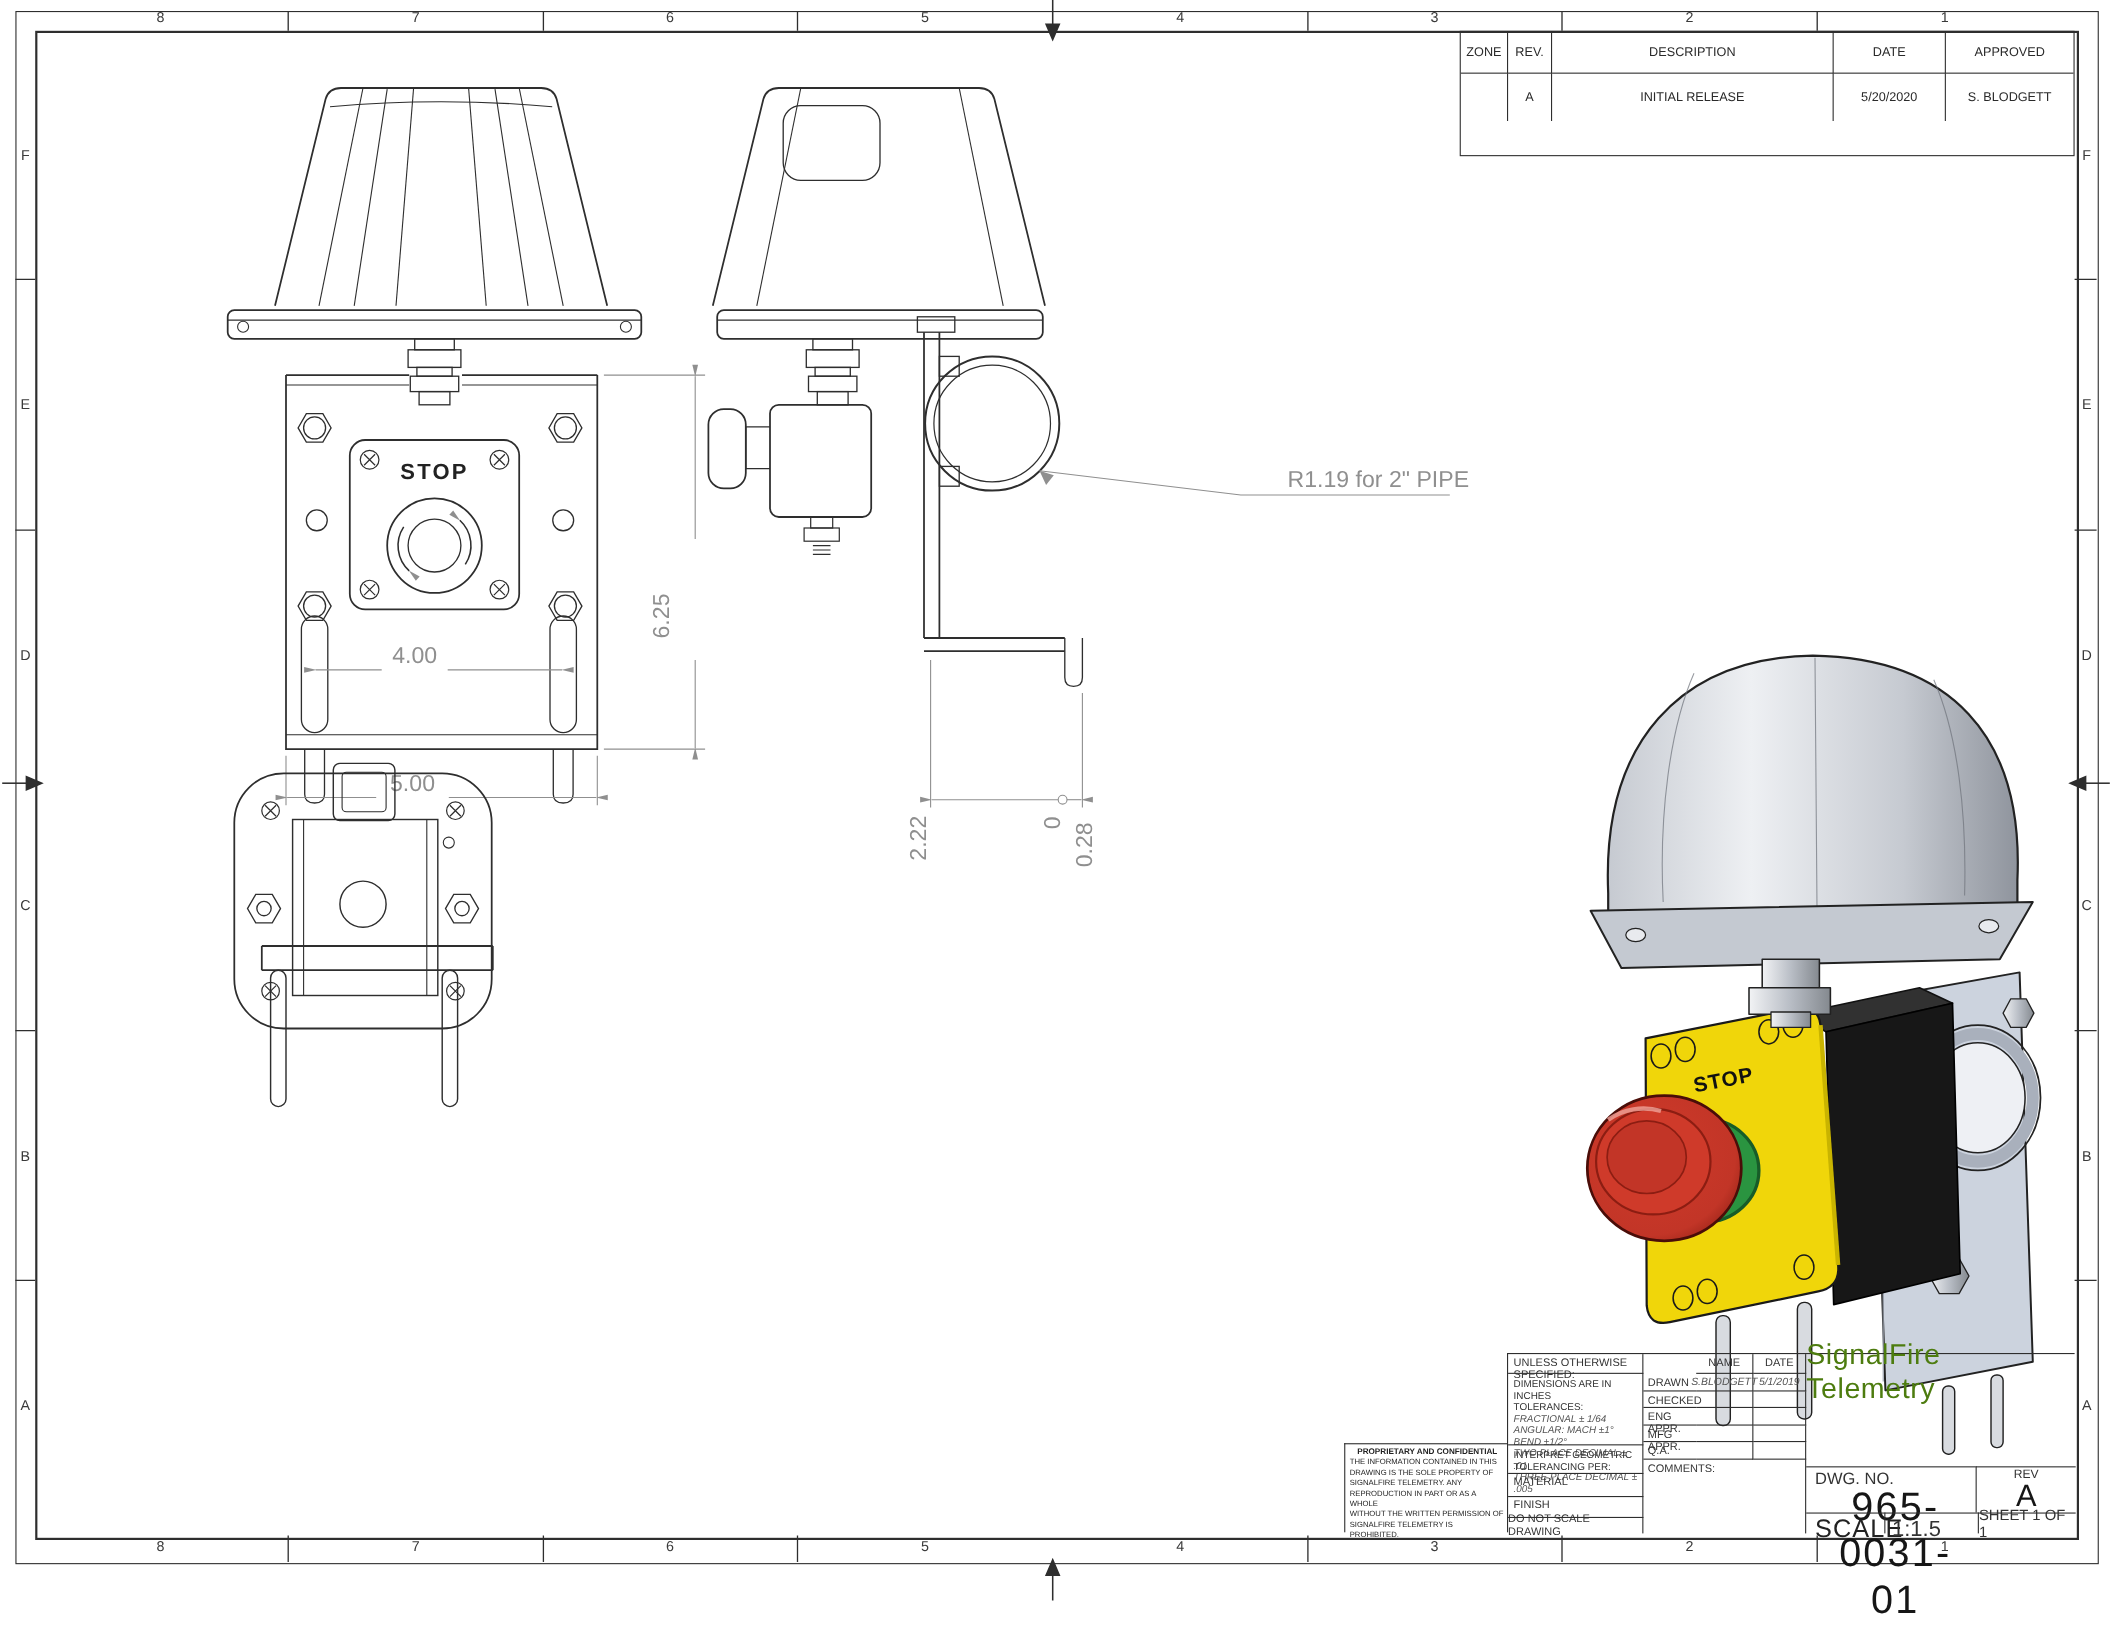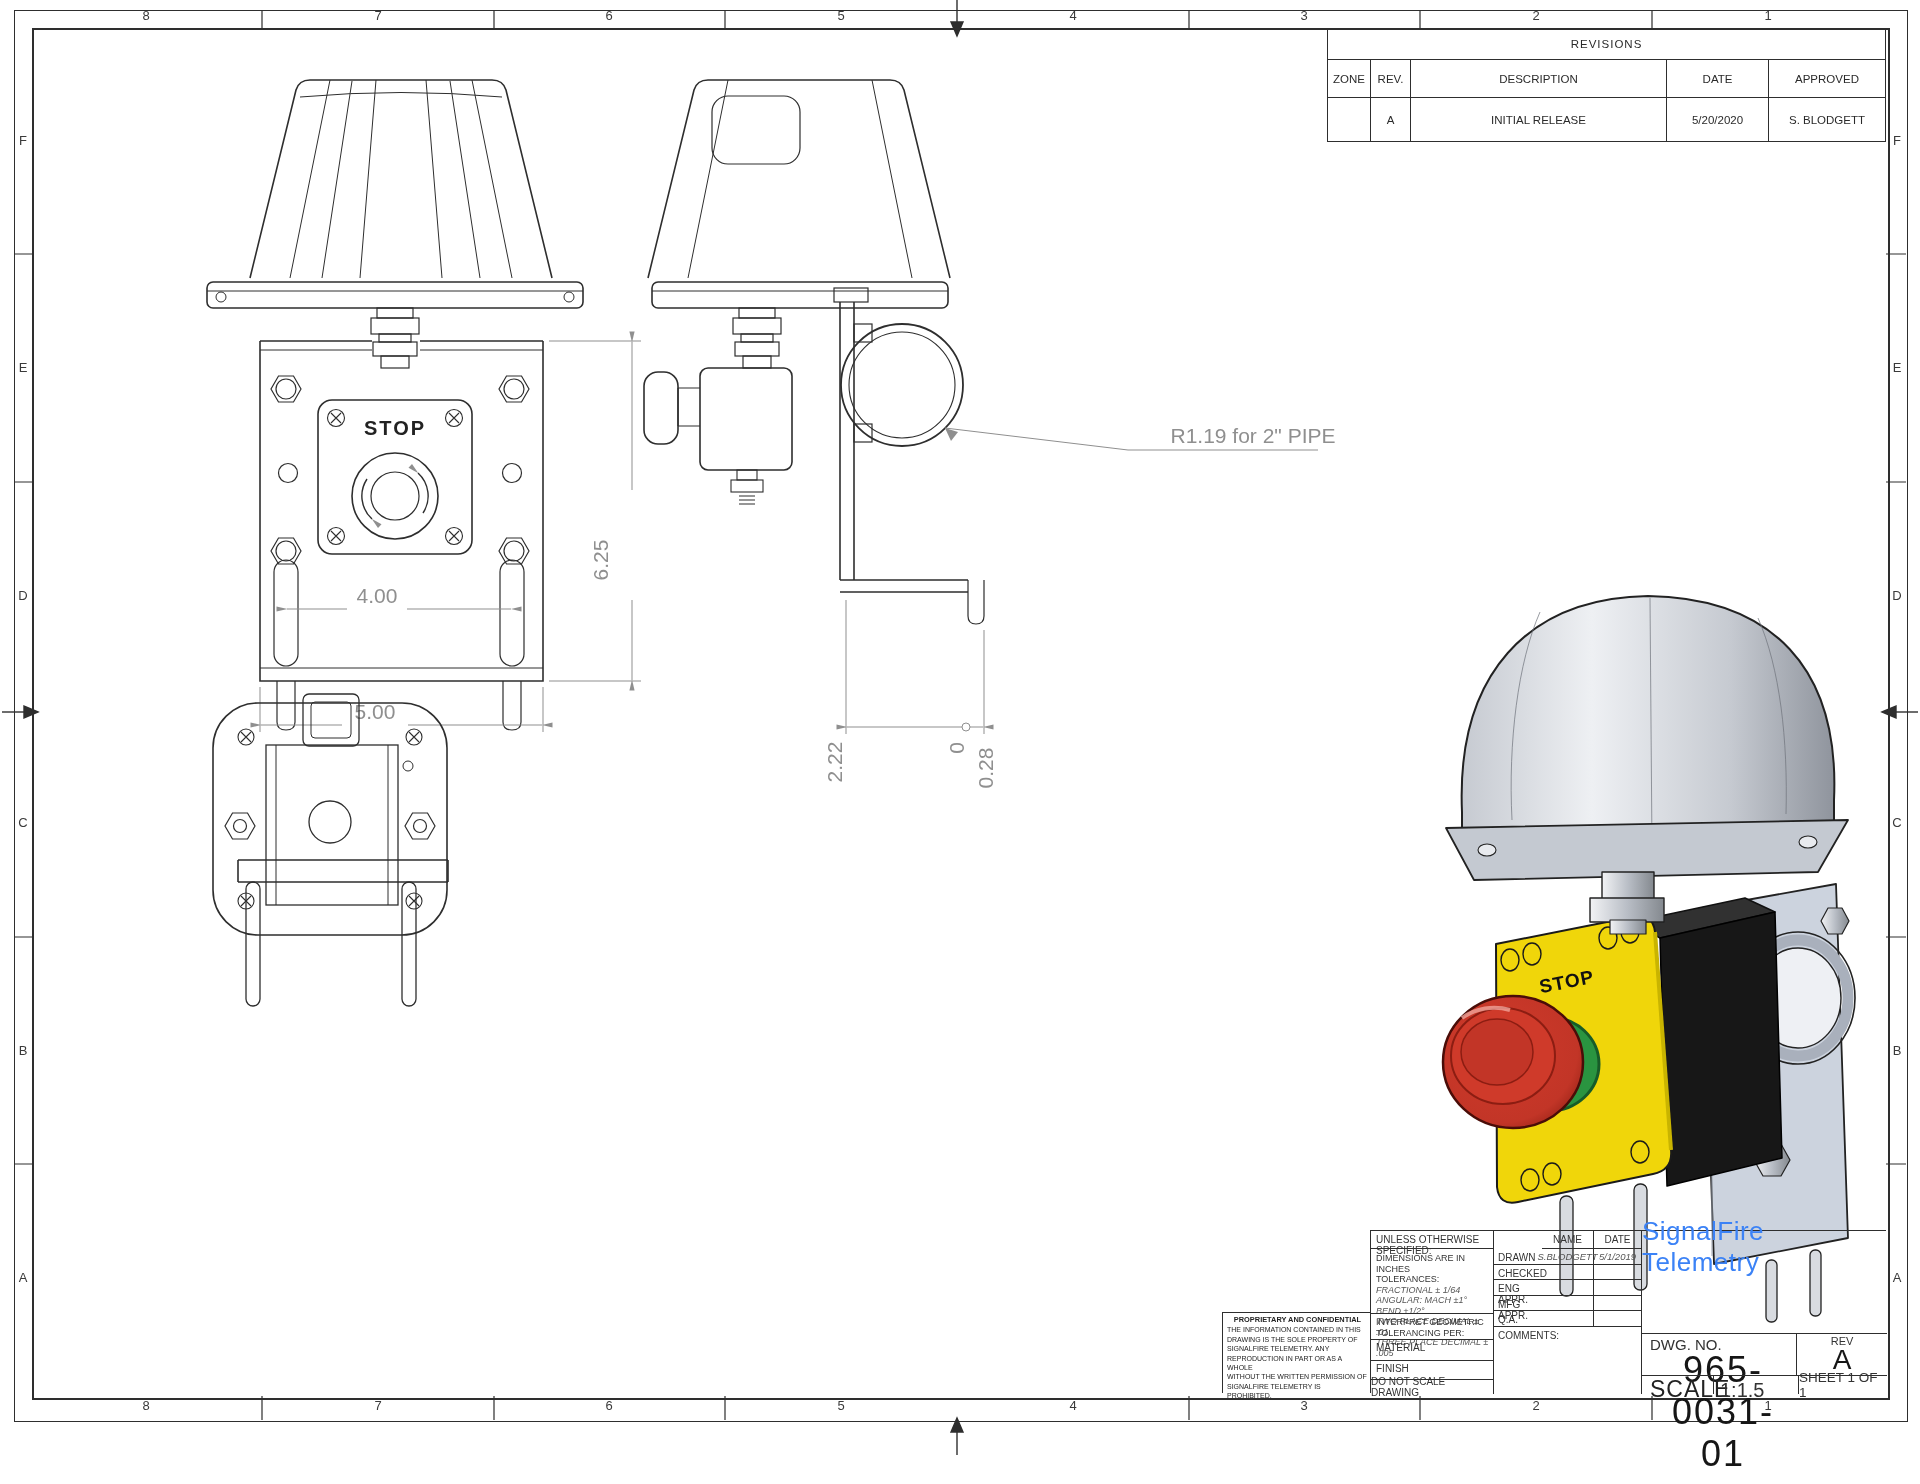--- a/index.html
+++ b/index.html
@@ -18,21 +18,21 @@
   .rev-row>div{border-right:1px solid #2e2e2e;display:flex;align-items:center;justify-content:center;}
   .rev-row>div:last-child{border-right:none;}
   .rev-row.head>div{border-bottom:1px solid #2e2e2e;}
   
   .tb{position:absolute;left:1370px;top:1230px;width:516px;height:163px;border-left:1.5px solid #2e2e2e;border-top:1.5px solid #2e2e2e;box-sizing:border-box;font-size:10px;color:#333;}
   .tb .cell{position:absolute;box-sizing:border-box;}
   .bL{border-left:1px solid #2e2e2e;} .bT{border-top:1px solid #2e2e2e;}
   .bR{border-right:1px solid #2e2e2e;} .bB{border-bottom:1px solid #2e2e2e;}
   .tiny{font-size:9px;line-height:10.5px;}
   .it{font-style:italic;color:#555;}
-  .company{font-size:26px;color:#3b82f6;letter-spacing:.5px;}
+  .company{font-size:26px;color:#4d7c0f;letter-spacing:.5px;}
   .bigtitle{font-size:26px;color:#1c1c1c;letter-spacing:1px;}
   .dwgno{font-size:36px;color:#161616;letter-spacing:2px;}
   .scale-lab{font-size:23px;letter-spacing:1px;color:#222;}
   .ctr{display:flex;align-items:center;justify-content:center;}
   
   .prop{position:absolute;left:1222px;top:1312px;width:148px;height:81px;border-top:1px solid #2e2e2e;border-left:1px solid #2e2e2e;box-sizing:border-box;font-size:7px;line-height:9.4px;padding:2px 2px 0 4px;color:#222;}
   .prop .hd{font-weight:bold;font-size:7.4px;text-align:center;margin-bottom:1px;}
 </style>
 </head>
 <body>
@@ -342,21 +342,20 @@
       <ellipse cx="1808" cy="842" rx="9" ry="6" fill="#e8eaee" stroke="#222" stroke-width="1.1"></ellipse>
 
       <rect x="1602" y="872" width="52" height="42" fill="url(#chromeG)" stroke="#222" stroke-width="1.4"></rect>
       <rect x="1590" y="898" width="74" height="24" fill="url(#chromeG)" stroke="#222" stroke-width="1.4"></rect>
       <rect x="1610" y="920" width="36" height="14" fill="url(#chromeG)" stroke="#222" stroke-width="1.2"></rect>
       <text x="1568" y="988" transform="rotate(-11 1568 988)" text-anchor="middle" font-size="19" font-weight="bold" letter-spacing="1" fill="#111" font-family="Liberation Sans, sans-serif">STOP</text>
     </g>
   </svg>
 
   <div class="rev-table">
-    <div class="rev-title">REVISIONS</div>
     <div class="rev-row head">
       <div>ZONE</div>
       <div>REV.</div>
       <div>DESCRIPTION</div>
       <div>DATE</div>
       <div>APPROVED</div>
     </div>
     <div class="rev-row data">
       <div></div>
       <div>A</div>

